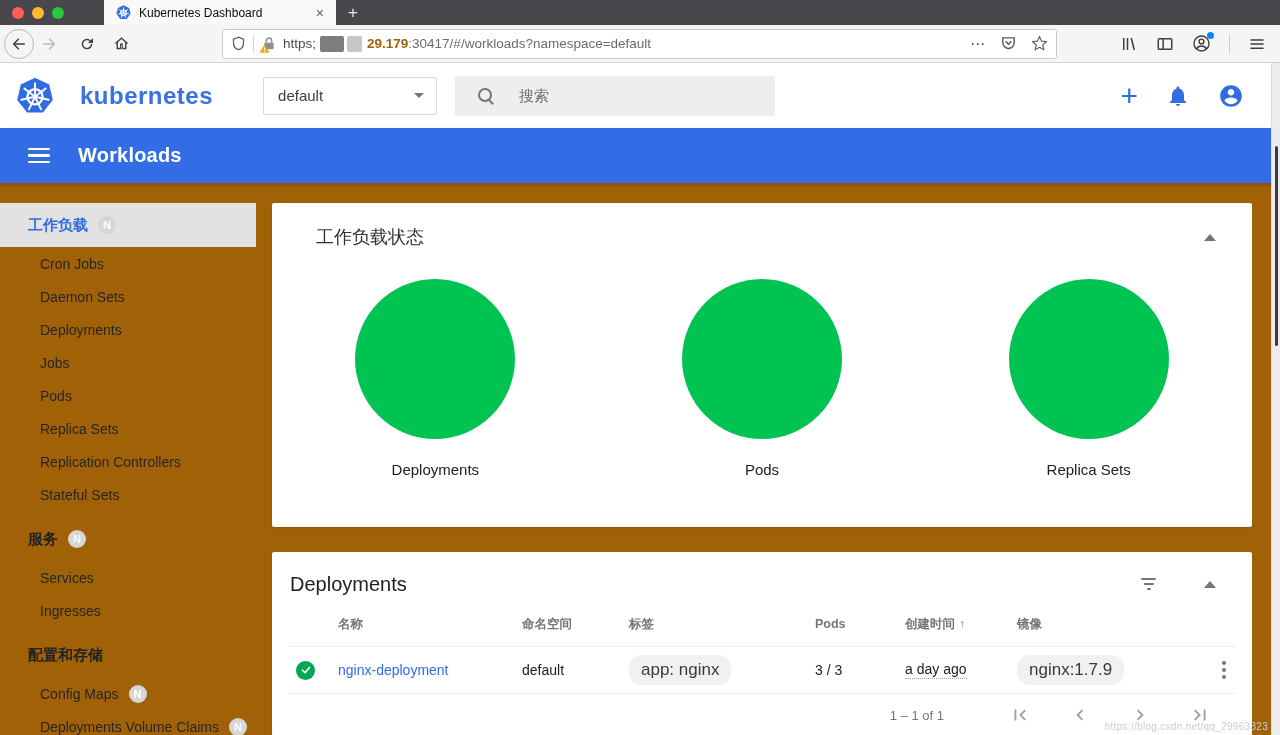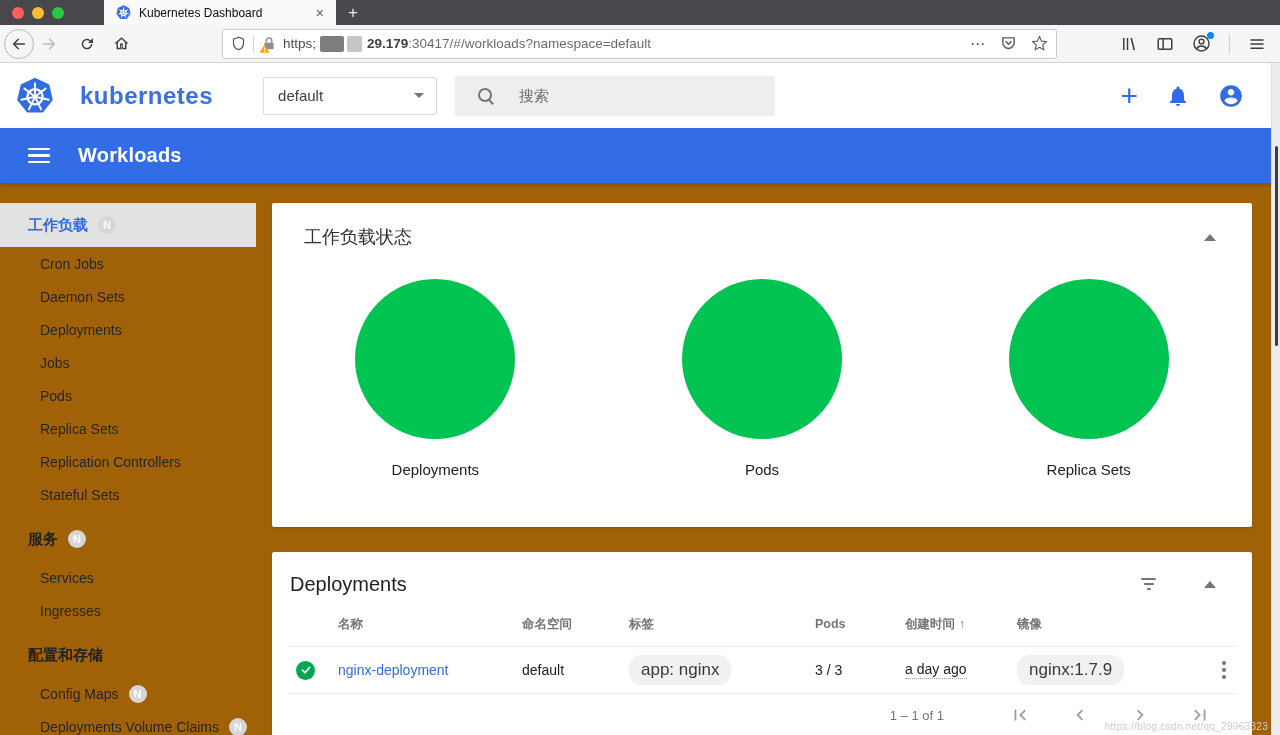--- a/index.html
+++ b/index.html
@@ -17,21 +17,21 @@
 
   
   .toolbar { height:38px; background:#f5f5f6; border-bottom:1px solid #d4d4d5; display:flex; align-items:center; padding:11px 10px; position:relative; }
   .navbtn { width:30px; height:30px; display:flex; align-items:center; justify-content:center; flex:0 0 auto; }
   .back-circle { border:1px solid #b9b9bc; border-radius:50%; background:#f5f5f6; margin-left:-6px; }
   .urlbar { margin-left:86px; width:835px; height:30px; background:#fff; border:1px solid #ccccce; border-radius:3px; display:flex; align-items:center; padding:0 8px; }
   .url-sep { width:1px; height:18px; background:#d7d7d8; margin:0 7px; }
   .url-text { font-size:13.5px; color:#0c0c0d; display:flex; align-items:center; white-space:nowrap; flex:1; overflow:hidden; }
   .redact1 { display:inline-block; width:24px; height:16px; background:#7d7d80; border-radius:2px; margin:0 3px 0 4px; }
   .redact2 { display:inline-block; width:15px; height:16px; background:#c6c6c8; border-radius:2px; margin-right:5px; }
-  .url-host { font-weight:700; color:#404040; }
+  .url-host { font-weight:700; color:#a16207; }
   .url-path { color:#6b6b6f; }
   .url-actions { display:flex; align-items:center; gap:14px; padding-left:8px; color:#5a5a5f; }
   .tb-right { display:flex; align-items:center; gap:18px; margin-left:auto; padding-right:4px; }
   .tb-divider { width:1px; height:20px; background:#d0d0d2; }
   .ellipsis { font-size:15px; letter-spacing:1px; color:#3e3e42; }
   .acct-wrap { position:relative; display:flex; }
   .acct-dot { position:absolute; top:-2px; right:-3px; width:7px; height:7px; background:#0a84ff; border-radius:50%; }
 
   
   .k8s-header { height:65px; background:#fff; display:flex; align-items:center; padding:0 36px 0 16px; }
@@ -60,21 +60,21 @@
   .sidebar { width:256px; flex:0 0 auto; padding-top:20px; }
   .side-section { height:44px; display:flex; align-items:center; padding-left:28px; gap:10px; font-size:15px; font-weight:700; color:#222; }
   .side-section.active { background:#e2e2e2; color:#326ce5; }
   .side-section.gap { margin-top:6px; }
   .side-item { height:33px; display:flex; align-items:center; padding-left:40px; gap:10px; font-size:14px; color:#262626; }
   .nbadge { width:18px; height:18px; border-radius:50%; background:#d6d6d6; color:#fff; font-size:11px; font-weight:700; display:flex; align-items:center; justify-content:center; }
 
   .main { flex:1; margin:20px 28px 0 16px; }
   .card { background:#fff; border-radius:2px; box-shadow:0 1px 2px rgba(0,0,0,.15); }
   .card1 { height:324px; margin-bottom:25px; }
-  .card1-head { display:flex; align-items:center; padding:22px 36px 0 32px; }
+  .card1-head { display:flex; align-items:center; padding:22px 36px 0 44px; }
   .card-title-zh { font-size:18px; color:#303030; flex:1; }
   .tri-up { width:0; height:0; border-left:6px solid transparent; border-right:6px solid transparent; border-bottom:7px solid #757575; }
   .charts-row { display:flex; margin-top:30px; }
   .chart-col { flex:1; display:flex; flex-direction:column; align-items:center; }
   .donut { width:160px; height:160px; border-radius:50%; background:#00c352; }
   .chart-label { margin-top:22px; font-size:15px; color:#212121; }
 
   .card2-head { display:flex; align-items:center; padding:14px 36px 0 18px; height:50px; }
   .card-title-en { font-size:20px; color:#212121; flex:1; }
   .filter-icon { display:flex; flex-direction:column; align-items:center; gap:3px; margin-right:48px; }

